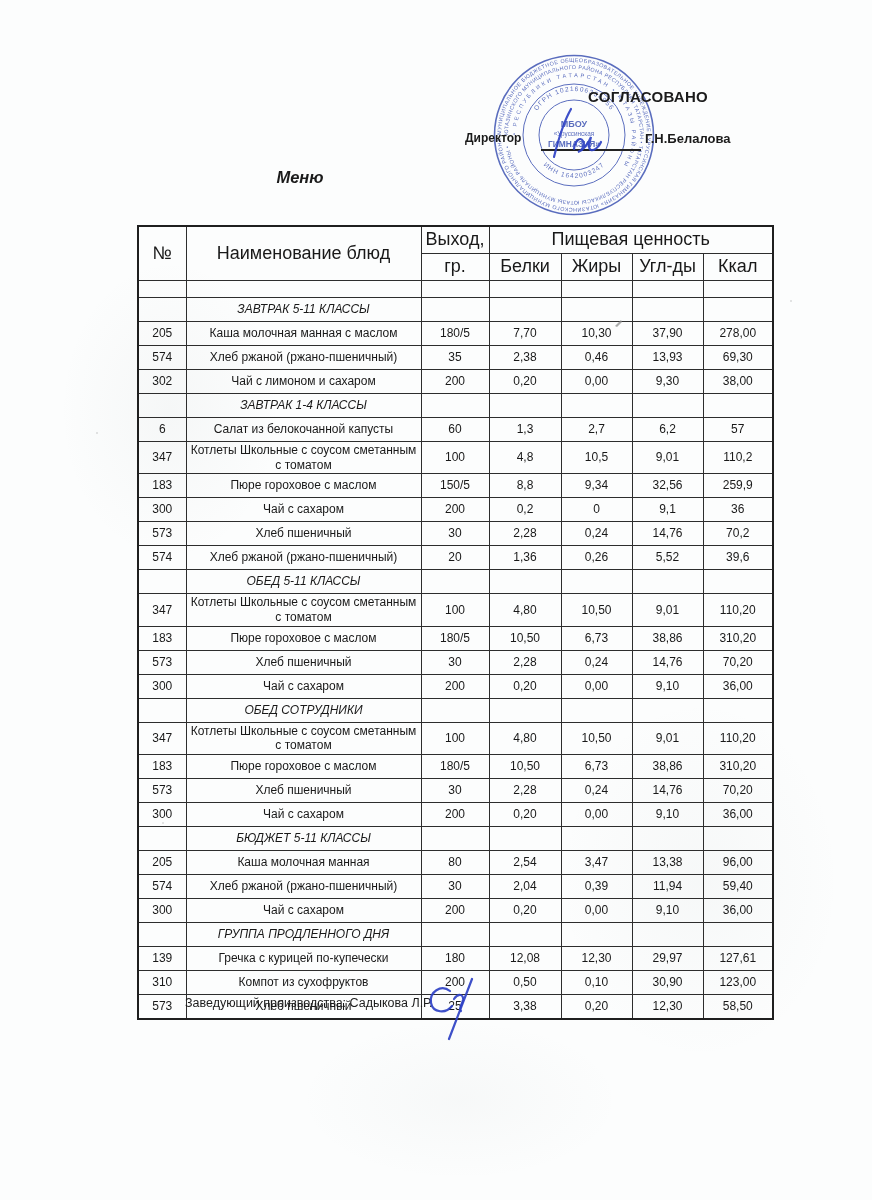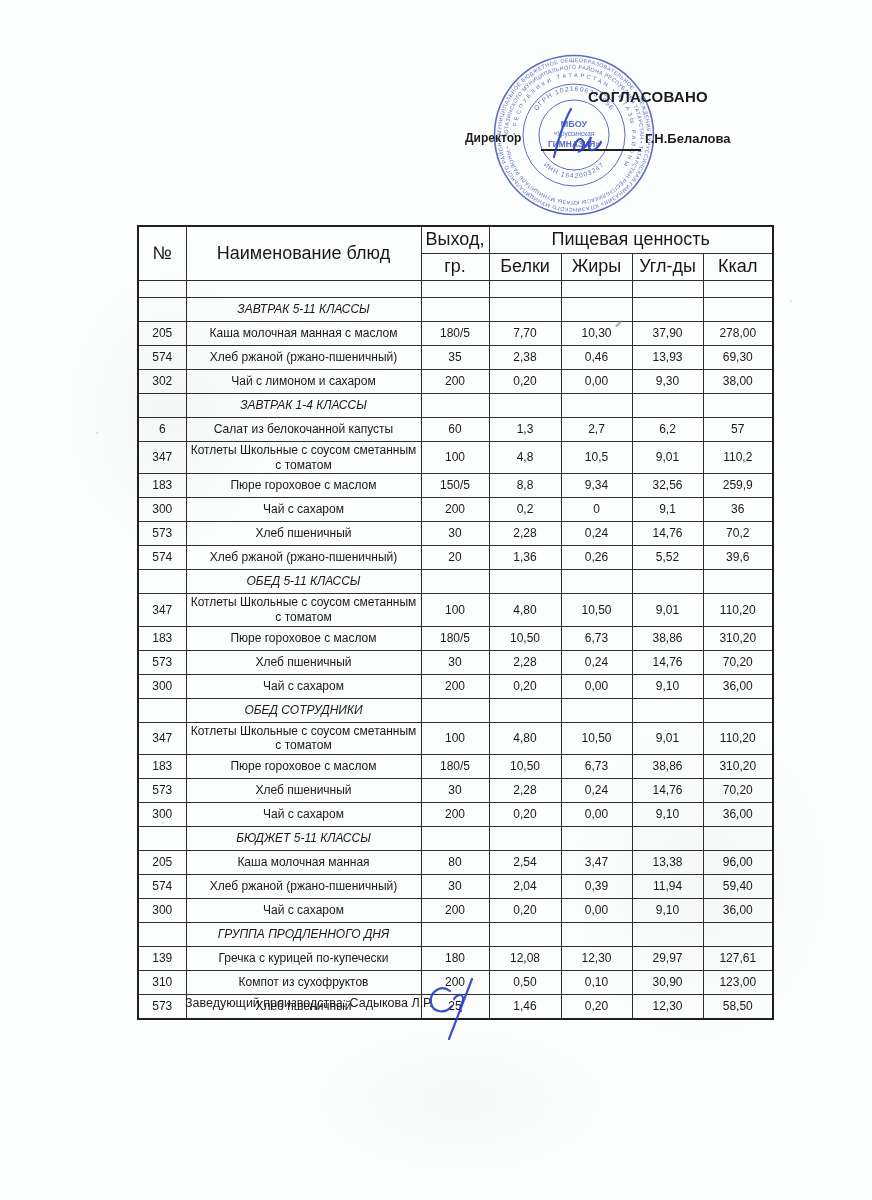--- a/index.html
+++ b/index.html
@@ -92,20 +92,21 @@
 <div class="director-line">Директор</div>
 <div class="sign-rule"></div>
 <div class="director-name">Г.Н.Белалова</div>
 
 <svg class="sig" style="left:540px;top:103px;" width="110" height="62" viewBox="0 0 110 62">
   <path d="M 14,54 C 18,38 24,18 31,6"></path>
   <path d="M 34,46 c 1,-8 6,-13 9,-8 c 2,4 -1,10 -5,11 c 7,-3 11,-10 13,-15 c -2,7 -3,12 0,13 c 3,1 8,-3 10,-8"></path>
 </svg>
 
 <div class="doc-title">
+  <div>Меню</div>
 </div>
 
 <table class="menu">
   <colgroup>
     <col style="width:48px">
       <col style="width:235px">
       <col style="width:68px">
     <col style="width:72px">
       <col style="width:71px">
       <col style="width:71px">
@@ -385,21 +386,21 @@
         <td>200</td>
         <td>0,50</td>
         <td>0,10</td>
         <td>30,90</td>
         <td>123,00</td>
       </tr>
       <tr class="data-row">
         <td>573</td>
         <td class="dish">Хлеб пшеничный</td>
         <td>25</td>
-        <td>1,46</td>
+        <td>3,38</td>
         <td>0,20</td>
         <td>12,30</td>
         <td>58,50</td>
       </tr>
     </tbody>
 </table>
 
 <svg class="artifact-pen" viewBox="0 0 10 10">
   <path d="M1,8 L7,2 L8,4 L3,9 Z" fill="#8f8f8f" opacity="0.75"></path>
 </svg>

